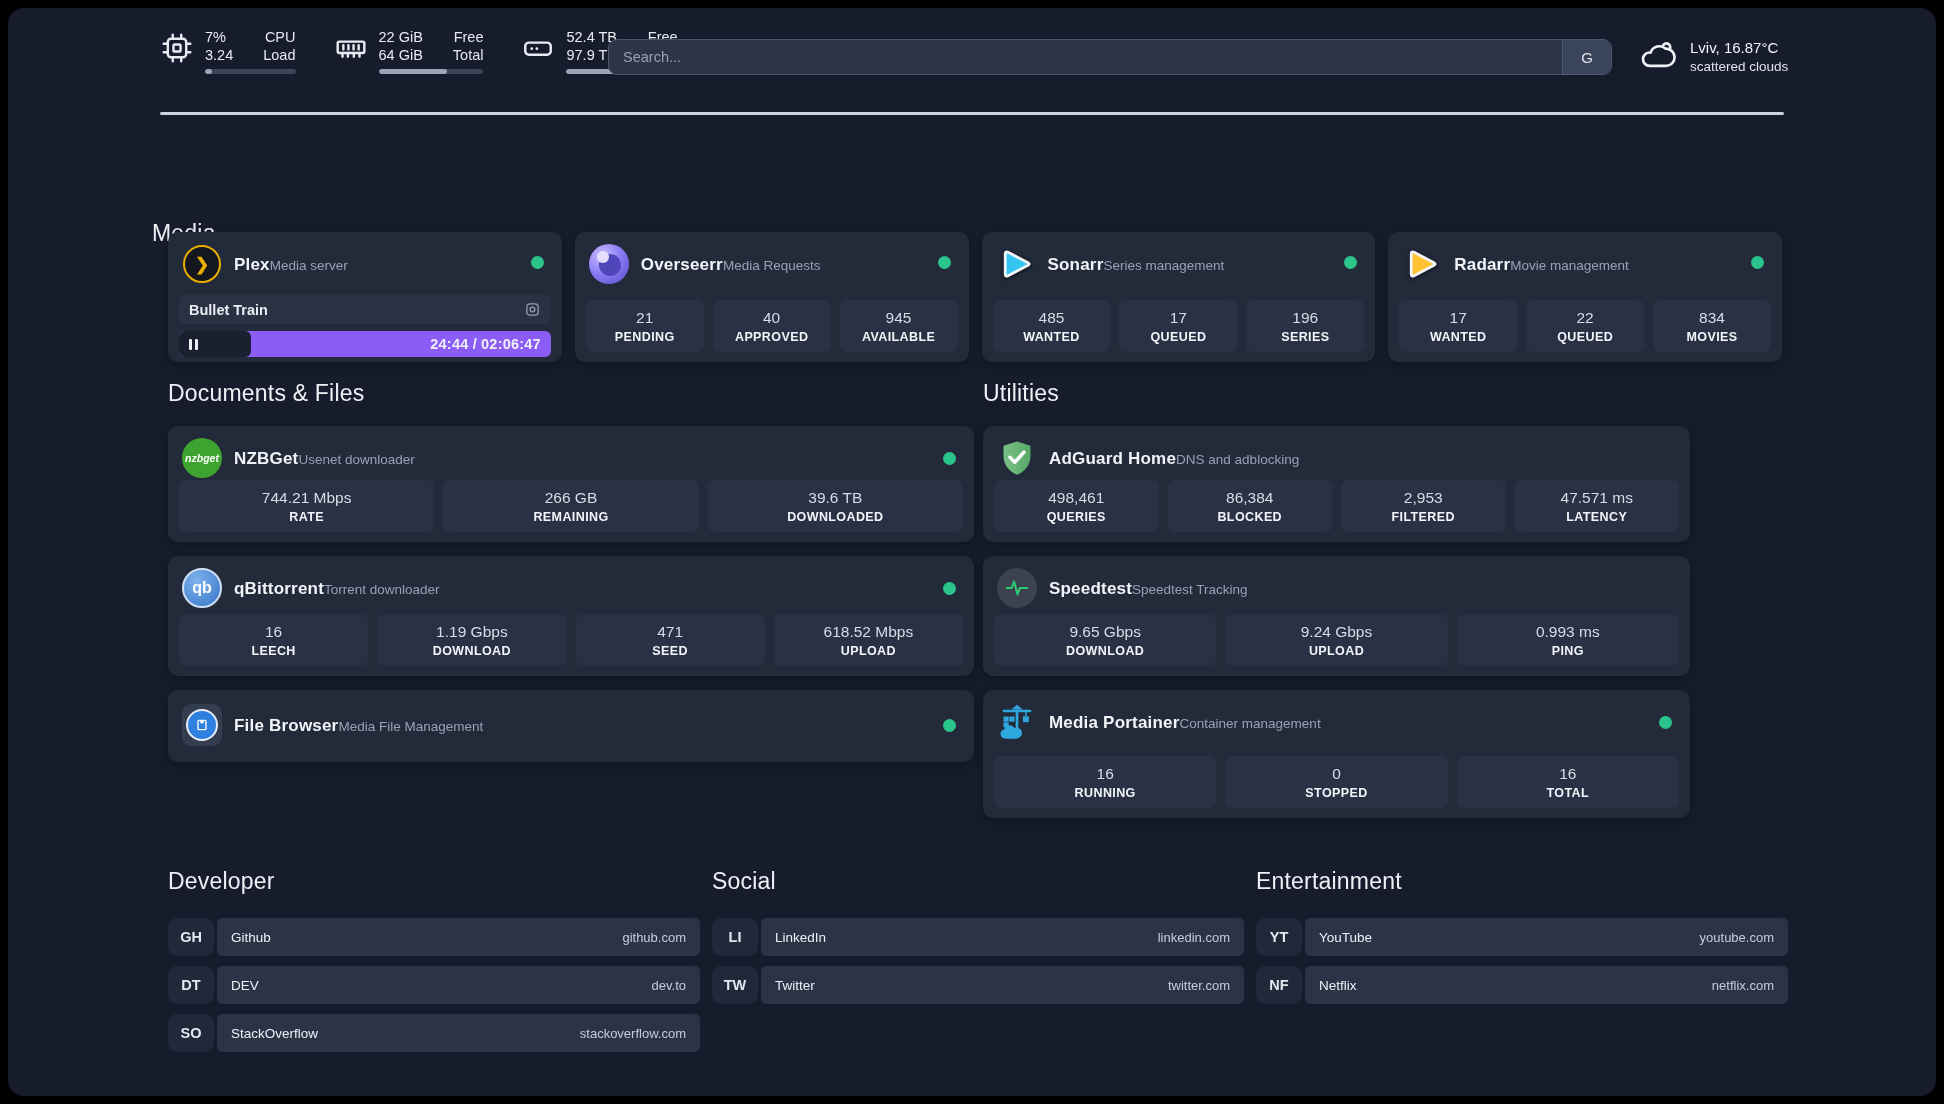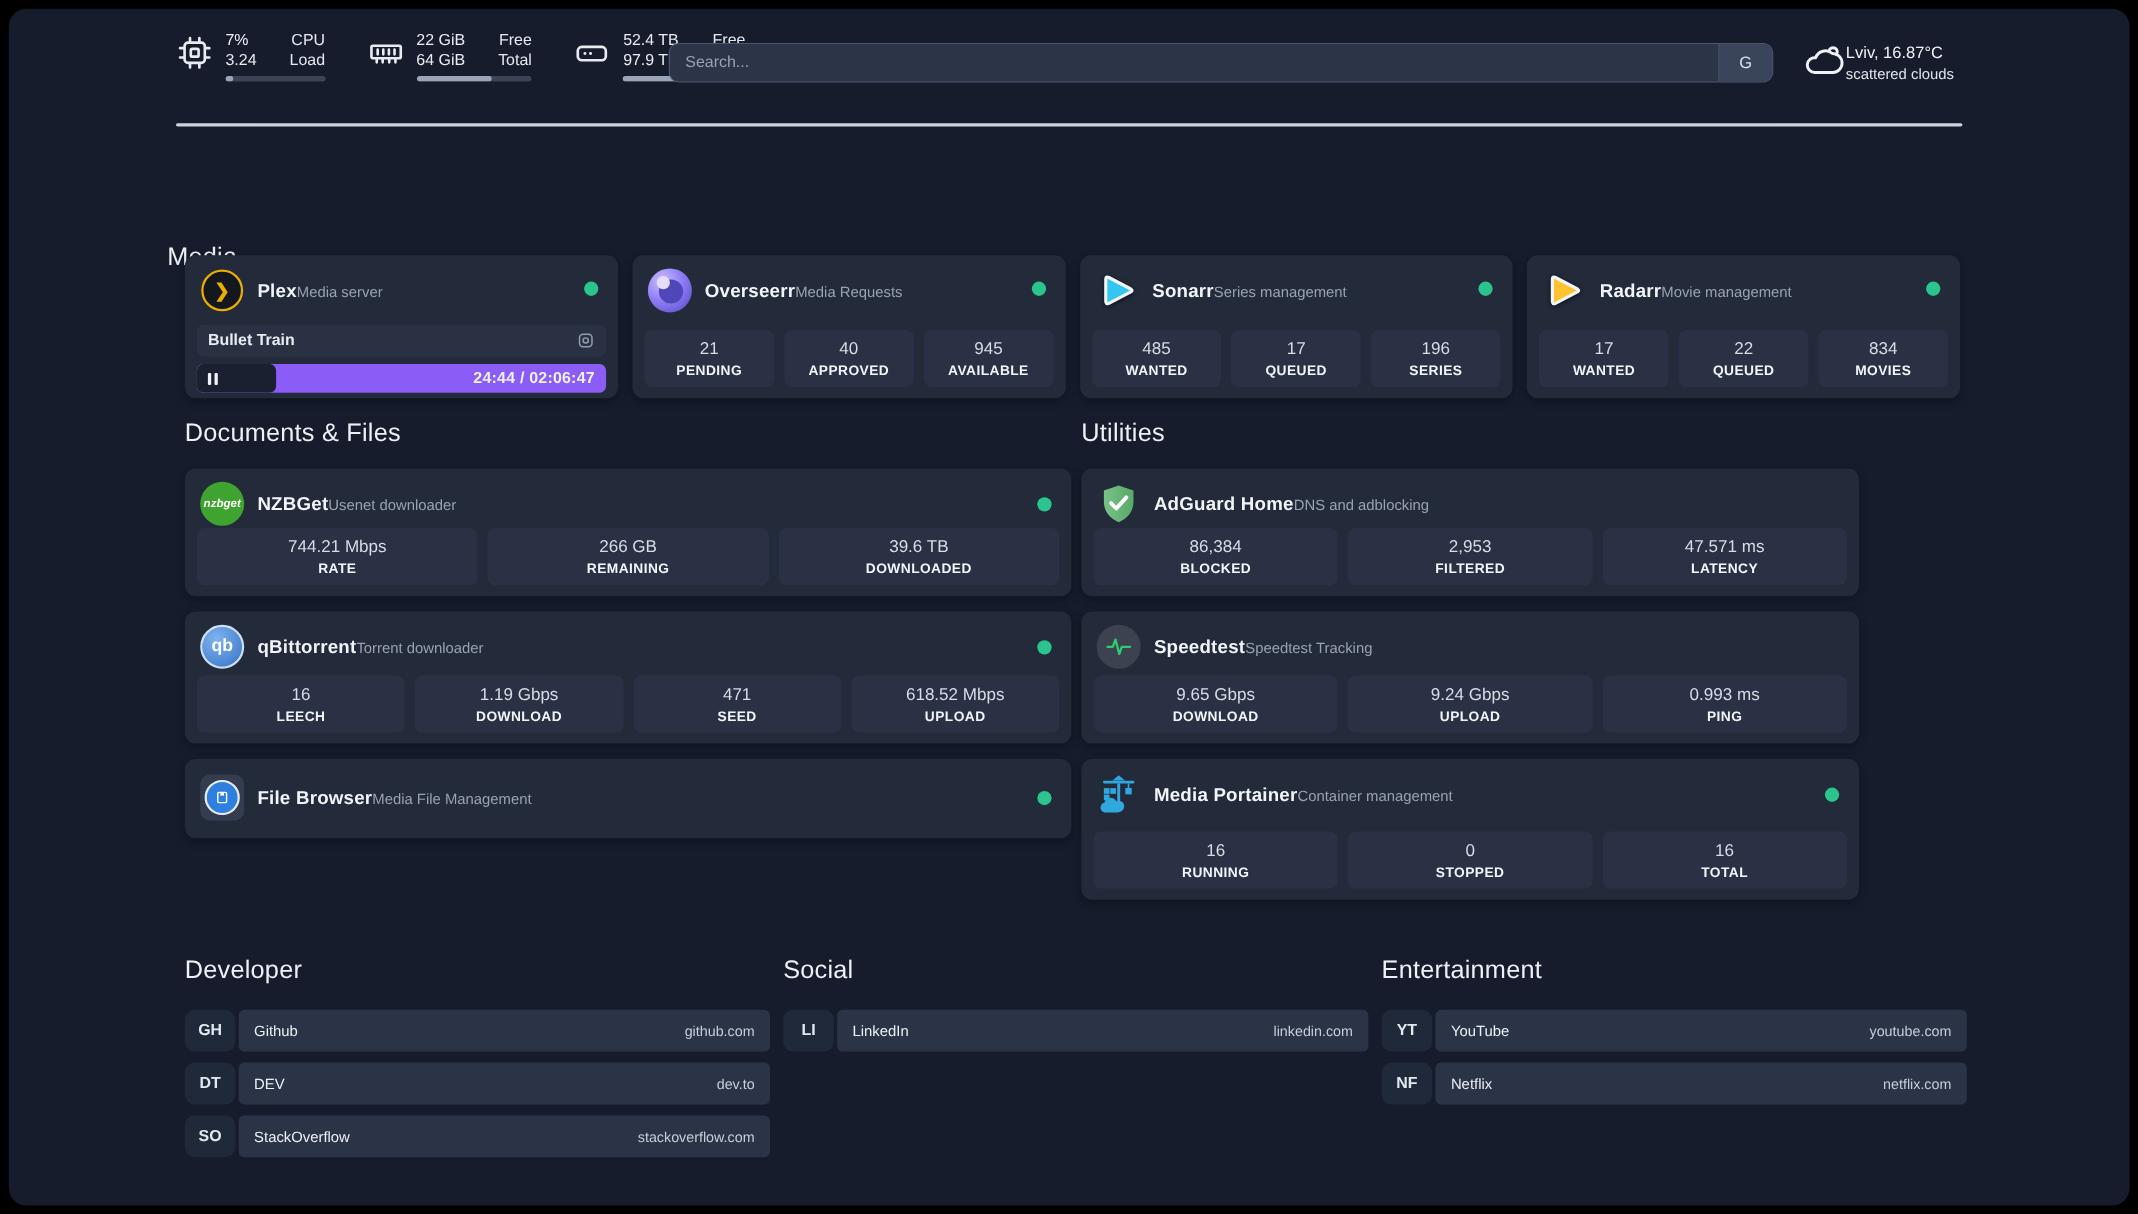--- a/index.html
+++ b/index.html
@@ -16,21 +16,21 @@
   .scol{display:flex;flex-direction:column;font-size:14.5px;line-height:18px;color:#e9edf3;}
   .scol.labels{align-items:flex-end;color:#e3e8f0;}
   .sbar{margin-top:5px;height:4.5px;border-radius:3px;background:#3c4456;overflow:hidden;}
   .sbar .fill{height:100%;border-radius:3px;background:#9aa5b8;}
 
   .searchbar{position:absolute;left:600px;top:31px;width:1004px;height:36px;background:#2c3448;border:1.5px solid #4d566c;border-radius:9px;display:flex;align-items:stretch;box-sizing:border-box;}
   .searchbar input{flex:1;background:transparent;border:none;outline:none;color:#dfe4ec;font-size:14.5px;padding:0 14px;font-family:"Liberation Sans",sans-serif;}
   .searchbar input::placeholder{color:#98a1b3;}
   .search-engine{width:48px;display:flex;align-items:center;justify-content:center;background:#3a445b;border-left:1px solid #4d566c;border-radius:0 7.5px 7.5px 0;color:#dde2ea;font-size:15px;cursor:pointer;}
 
-  .weather{position:absolute;left:1630px;top:27px;display:flex;align-items:center;}
+  .weather{position:absolute;left:1630px;top:27px;display:flex;gap:12px;align-items:center;}
   .weather .wicon svg{width:40px;height:40px;}
   .wtext{display:flex;flex-direction:column;line-height:19px;}
   .wloc{font-size:15px;color:#f0f3f7;}
   .wcond{font-size:13.5px;color:#dfe4ec;}
 
   .separator{position:absolute;left:152px;right:152px;top:104px;height:2.5px;background:#ccd3dd;border-radius:2px;}
 
   
   .section-title{position:absolute;font-size:23px;font-weight:500;color:#edf0f5;letter-spacing:.2px;}
 
@@ -403,20 +403,24 @@
           <path d="M12 1.5l8.5 2.8v6.4c0 5.8-3.6 9.8-8.5 11.9-4.9-2.1-8.5-6.1-8.5-11.9V4.3L12 1.5z" fill="url(#agGrad)"></path>
           <path d="M7.6 11.6l3 3.1 5.8-6.4" stroke="#fff" stroke-width="2.2" fill="none" stroke-linecap="round" stroke-linejoin="round"></path>
         </svg>
       </span>
       <div class="head-text">
         <span class="card-title">AdGuard Home</span>
         <span class="card-sub">DNS and adblocking</span>
       </div>
     </div>
     <div class="tiles">
+      <div class="tile">
+          <div class="tile-value">498,461</div>
+          <div class="tile-label">QUERIES</div>
+        </div>
       <div class="tile">
           <div class="tile-value">86,384</div>
           <div class="tile-label">BLOCKED</div>
         </div>
       <div class="tile">
           <div class="tile-value">2,953</div>
           <div class="tile-label">FILTERED</div>
         </div>
       <div class="tile">
           <div class="tile-value">47.571 ms</div>
@@ -521,20 +525,27 @@
 
   <div class="section-title" style="left:704px;top:860px;">Social</div>
   <div class="bm-col" style="left:704px;top:910px;">
     <div class="bm-row">
       <div class="bm-abbr">LI</div>
       <div class="bm-bar">
           <span class="bm-name">LinkedIn</span>
           <span class="bm-url">linkedin.com</span>
         </div>
     </div>
+    <div class="bm-row">
+      <div class="bm-abbr">TW</div>
+      <div class="bm-bar">
+          <span class="bm-name">Twitter</span>
+          <span class="bm-url">twitter.com</span>
+        </div>
+    </div>
   </div>
 
   <div class="section-title" style="left:1248px;top:860px;">Entertainment</div>
   <div class="bm-col" style="left:1248px;top:910px;">
     <div class="bm-row">
       <div class="bm-abbr">YT</div>
       <div class="bm-bar">
           <span class="bm-name">YouTube</span>
           <span class="bm-url">youtube.com</span>
         </div>

